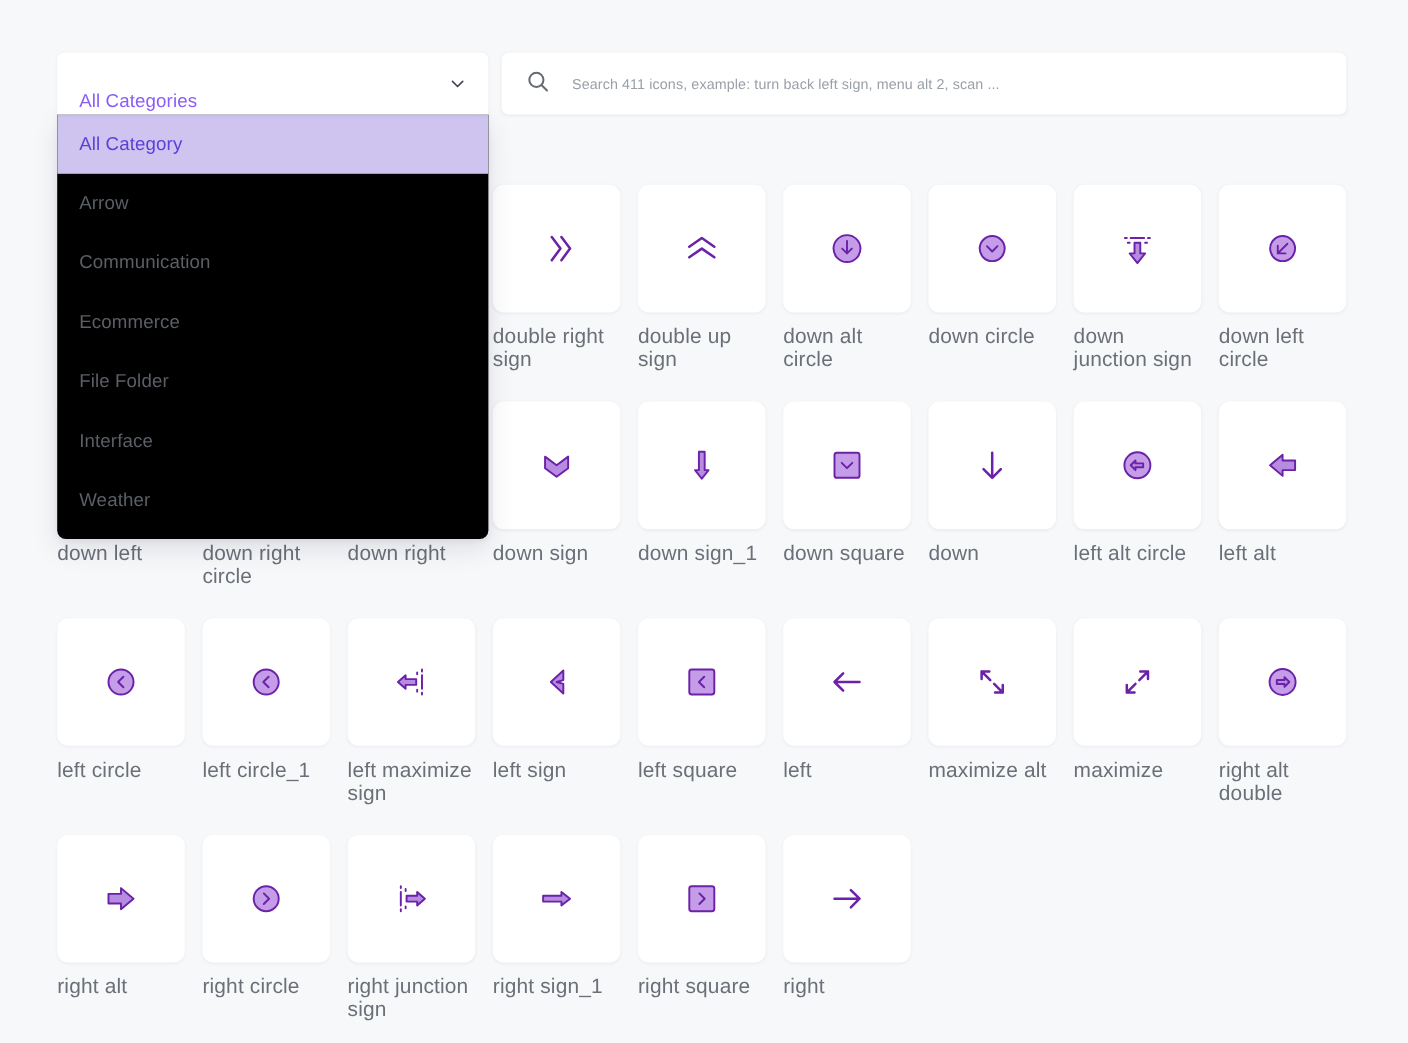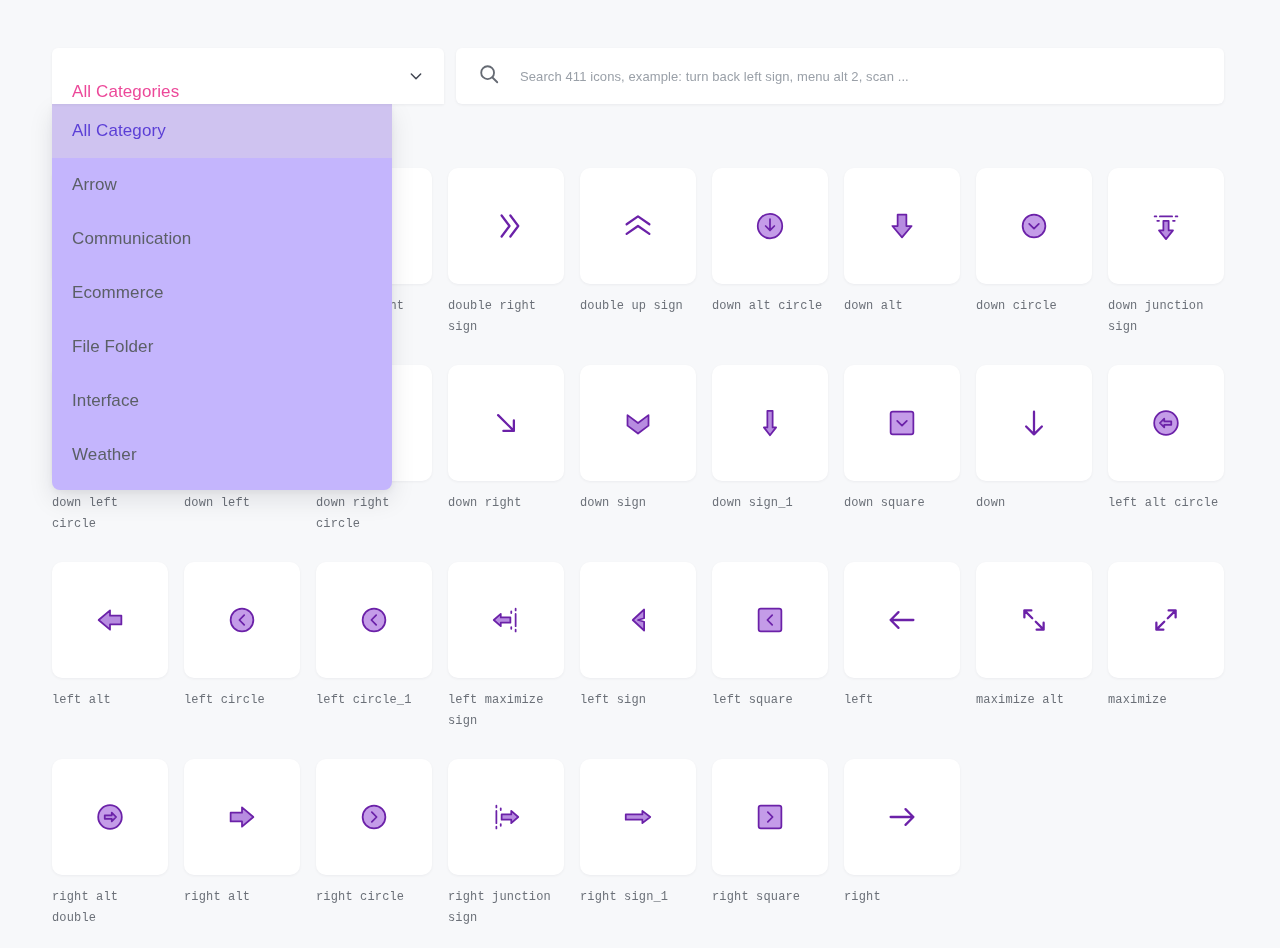--- a/index.html
+++ b/index.html
@@ -32,21 +32,21 @@
     align-items: center;
     padding: 0 20px;
     box-shadow: 0 1px 3px rgba(16,24,40,0.06);
     cursor: pointer;
     position: relative;
     z-index: 40;
   }
   .select-label {
     flex: 1;
     font-size: 17px;
-    color: #ec4899;
+    color: #8b5cf6;
     letter-spacing: .1px;
     margin-top: 32px;
   }
   .chev {
     width: 16px; height: 16px;
     display: block;
     color: #3f4450;
   }
   .search-box {
     flex: 1; height: 56px;
@@ -67,22 +67,22 @@
     font-size: 13px;
     color: #3f4450;
     letter-spacing: .1px;
   }
   .search-input::placeholder { color: #9aa0a8; }
 
   
   .dropdown {
     position: absolute;
     left: 52px; top: 104px;
-    width: 340px;
-    background: #c4b5fd;
+    width: 392px;
+    background: #000000;
     border-radius: 0 0 8px 8px;
     box-shadow: 0 10px 24px rgba(16,24,40,0.10), 0 2px 6px rgba(16,24,40,0.05);
     z-index: 35;
     padding-bottom: 8px;
     overflow: hidden;
   }
   .dd-item {
     height: 54px;
     display: flex;
     align-items: center;
@@ -116,26 +116,25 @@
     border-radius: 10px;
     display: flex;
     align-items: center;
     justify-content: center;
     box-shadow: 0 1px 3px rgba(16,24,40,0.05);
     cursor: pointer;
   }
   .card svg { width: 42px; height: 42px; display: block; }
   .cap {
     margin-top: 12px;
-    font-size: 12px;
+    font-size: 19px;
     line-height: 21px;
     color: #6b7078;
     letter-spacing: .15px;
     word-break: break-word;
-    font-family: Liberation Mono, monospace;
   }
 
   
   .st { fill: none; stroke: #6b21a8; stroke-width: 2; stroke-linecap: round; stroke-linejoin: round; }
   .stth { fill: none; stroke: #6b21a8; stroke-width: 2.6; stroke-linecap: round; stroke-linejoin: round; }
   .fl  { fill: #b78ce0; stroke: #6b21a8; stroke-width: 2; stroke-linejoin: round; stroke-linecap: round; }
   .fld { fill: #c49ce8; stroke: #6b21a8; stroke-width: 2; stroke-linejoin: round; stroke-linecap: round; }
 </style>
 </head>
 <body>
@@ -234,28 +233,20 @@
         <svg viewBox="0 0 48 48">
           <circle cx="24" cy="24" r="14" class="fld"></circle>
           <path class="st" d="M24 16v13M19 24l5 5 5-5" stroke-width="2.4"></path>
         </svg>
       </div>
       <div class="cap">down alt circle</div>
     </div>
     <div class="cell row-sp">
       <div class="card">
         <svg viewBox="0 0 48 48">
-          <path class="fl" d="M19 11h10v13h6l-11 13-11-13h6z"></path>
-        </svg>
-      </div>
-      <div class="cap">down alt</div>
-    </div>
-    <div class="cell row-sp">
-      <div class="card">
-        <svg viewBox="0 0 48 48">
           <circle cx="24" cy="24" r="13" class="fld"></circle>
           <path class="st" d="M18.5 21.5l5.5 5.5 5.5-5.5" stroke-width="2.4"></path>
         </svg>
       </div>
       <div class="cap">down circle</div>
     </div>
     <div class="cell row-sp">
       <div class="card">
         <svg viewBox="0 0 48 48">
           <path class="st" d="M11 13h2M17 13h14M35 13h2" stroke-width="2.6"></path>

